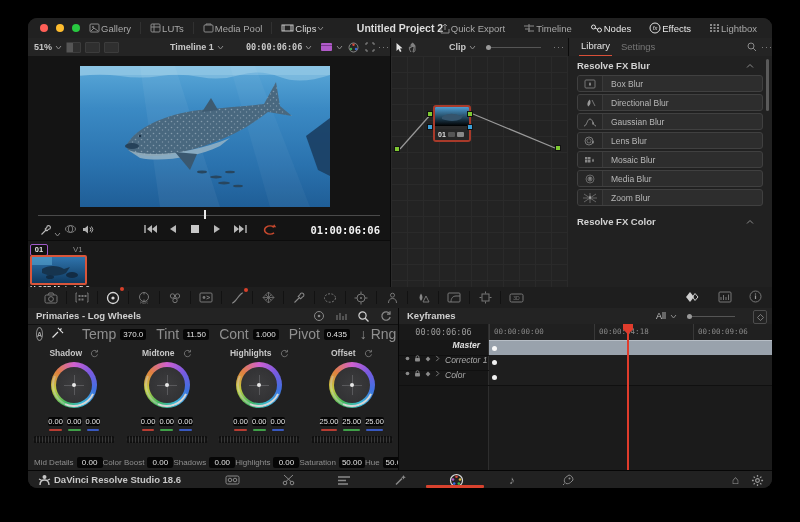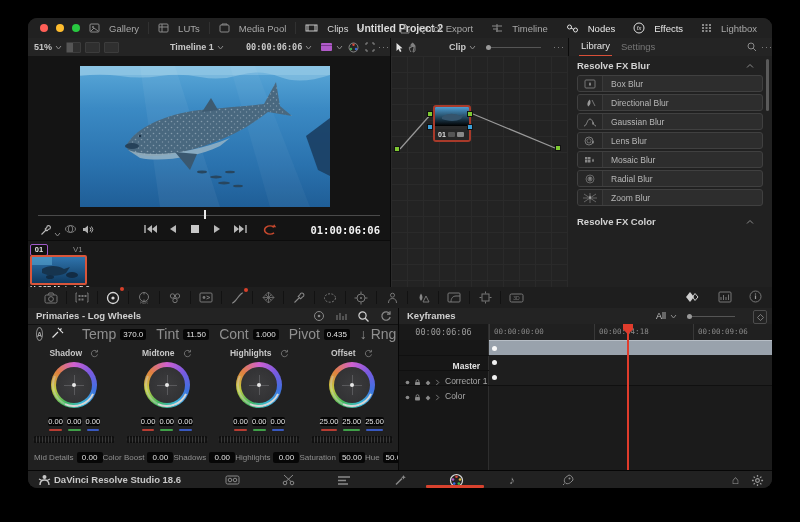--- a/index.html
+++ b/index.html
@@ -5,21 +5,21 @@
   html,body{margin:0;padding:0;background:#000;width:800px;height:522px;overflow:hidden;
     font-family:"Liberation Sans",sans-serif;-webkit-font-smoothing:antialiased;}
   .abs{position:absolute;}
   .window{position:absolute;left:28px;top:18px;width:744px;height:470px;background:#1f1f1f;
     border-radius:9px;overflow:hidden;font-size:10px;color:#b5b5b5;}
   
   .titlebar{position:absolute;left:0;top:0;width:744px;height:20px;background:#212121;border-bottom:1px solid #0a0a0a;}
   .lights{position:absolute;left:12px;top:6px;display:flex;gap:8px;}
   .light{width:8px;height:8px;border-radius:50%;border:none;padding:0;}
   .tb-group{position:absolute;top:0;height:20px;display:flex;align-items:center;}
-  .tb-btn{display:flex;align-items:center;gap:9px;height:20px;padding:8px 9px;color:#a8a8a8;font-size:9.5px;}
+  .tb-btn{display:flex;align-items:center;gap:1px;height:20px;padding:8px 9px;color:#a8a8a8;font-size:9.5px;}
   .tb-btn .lbl{white-space:nowrap;}
   .tb-btn.active{color:#e8e8e8;}
   .tb-sep{width:1px;height:12px;background:#313131;}
   .win-title{position:absolute;left:0;top:0;width:744px;height:20px;text-align:center;line-height:20px;
     color:#dcdcdc;font-size:10.5px;font-weight:bold;pointer-events:none;}
   svg.ic{display:block;}
   .chev{width:7px;height:5px;}
   
   .subbar{position:absolute;left:0;top:20px;width:744px;height:18px;background:#242424;border-bottom:1px solid #0b0b0b;}
   .sub-sec{position:absolute;top:0;height:18px;}
@@ -95,38 +95,38 @@
   .wheel .ch-v{position:absolute;top:8px;bottom:8px;left:50%;width:1px;background:#59595c;}
   .wheel .cdot{position:absolute;left:50%;top:50%;width:4px;height:4px;margin:-2px;border-radius:50%;background:#e8e8e8;}
   .wheel .arc{position:absolute;inset:1px;border-radius:50%;border:2px solid transparent;border-bottom-color:#d5d5d5;border-left-color:rgba(213,213,213,.4);transform:rotate(-20deg);}
   .vals{margin-top:7px;display:flex;gap:4px;}
   .vwrap{position:relative;}
   .vbox{width:24px;height:12px;line-height:12px;background:#060606;border-radius:2px;color:#e2e2e2;font-size:7.5px;text-align:center;}
   .vr{background:#b83c32;} .vg{background:#3fa048;} .vb{background:#3858c0;}
   .vu{position:absolute;left:1px;right:1px;bottom:-3px;height:2px;border-radius:1px;}
   .mwheel{margin-top:8px;width:82px;height:7px;border-radius:4px;
      background:repeating-linear-gradient(90deg,#3a3a3a 0 1px,#141414 1px 3px);box-shadow:inset 0 0 2px #000;}
-  .p-footer{position:absolute;left:0;top:144px;width:370px;height:16px;display:flex;align-items:flex-start;justify-content:space-between;padding:0 6px;box-sizing:border-box;}
+  .p-footer{position:absolute;left:0;top:144px;width:370px;height:16px;display:flex;align-items:flex-end;justify-content:space-between;padding:0 6px;box-sizing:border-box;}
   .f-item{display:flex;align-items:center;gap:3px;}
   .f-item .al{font-size:8px;color:#8f8f8f;white-space:nowrap;}
   .f-item .nbox{width:26px;height:11px;line-height:11px;}
   
   .keyframes{position:absolute;left:370px;top:0;width:374px;height:162px;background:#1b1b1b;border-left:1px solid #080808;}
   .k-header{position:absolute;left:0;top:0;width:374px;height:16px;background:#232323;border-bottom:1px solid #101010;}
   .k-title{position:absolute;left:8px;top:0;line-height:16px;font-size:9.5px;font-weight:bold;color:#cfcfcf;}
   .k-all{position:absolute;right:96px;top:0;height:16px;display:flex;align-items:center;gap:4px;color:#c0c0c0;font-size:9px;}
   .k-slider{position:absolute;right:38px;top:8px;width:48px;}
   .k-add{position:absolute;right:6px;top:2px;width:12px;height:12px;border:1px solid #4d4d4d;border-radius:2px;display:flex;align-items:center;justify-content:center;}
   .k-ruler{position:absolute;left:0;top:16px;width:374px;height:16px;background:#202020;border-bottom:1px solid #101010;}
   .k-cur{position:absolute;left:0;top:0;width:89px;height:16px;background:#191919;border-right:1px solid #2e2e2e;
      color:#9a9a9a;font-size:8.5px;text-align:center;line-height:16px;font-family:"DejaVu Sans Mono",monospace;}
   .k-tick{position:absolute;top:0;height:16px;border-left:1px solid #383838;color:#8a8a8a;font-size:7.5px;line-height:16px;padding-left:4px;font-family:"DejaVu Sans Mono",monospace;}
   .k-labelcol{position:absolute;left:0;top:32px;width:89px;height:130px;background:#171717;border-right:1px solid #2e2e2e;}
   .k-row{position:absolute;left:0;width:374px;height:15px;border-bottom:1px solid #101010;}
-  .k-rowlabel{position:absolute;left:0;top:16px;width:89px;height:15px;display:flex;align-items:flex-end;box-sizing:border-box;}
+  .k-rowlabel{position:absolute;left:0;top:0;width:89px;height:15px;display:flex;align-items:flex-start;box-sizing:border-box;font-style:italic;}
   .k-track{position:absolute;left:90px;top:0;width:284px;height:15px;background:#1e1e1e;}
   .k-track.master{background:#99a2ac;border-top:1px solid #b7bec6;box-sizing:border-box;}
   .kf-dot{position:absolute;left:3px;top:50%;width:5px;height:5px;margin-top:-2.5px;border-radius:50%;background:#f0f0f0;}
   .master-name{width:100%;text-align:right;padding-right:8px;font-size:8.5px;font-weight:bold;color:#e2e2e2;}
   .trk-icons{display:flex;align-items:center;gap:4px;padding-left:6px;}
   .trk-name{font-size:8.5px;color:#a8a8a8;padding-left:5px;white-space:nowrap;}
   .playhead-line{position:absolute;left:228px;top:16px;width:2px;height:146px;background:#e03c2c;}
   .playhead-cap{position:absolute;left:224px;top:16px;width:10px;height:10px;background:#e03c2c;
      clip-path:polygon(0 0,100% 0,100% 55%,50% 100%,0 55%);}
   
@@ -535,21 +535,21 @@
           <span class="fx-name">Mosaic Blur</span>
         </div>
         <div class="fx-card" style="top:114px">
           <div class="fx-ic">
               <svg width="14" height="10" viewBox="0 0 14 10">
                 <circle cx="7" cy="5" r="4" fill="none" stroke="#666"></circle>
                 <circle cx="7" cy="5" r="2" fill="none" stroke="#777"></circle>
                 <path d="M7 2.8 C8 4.1 8 5.5 7 6.6 C6 5.5 6 4.1 7 2.8 Z" fill="#aaa"></path>
               </svg>
             </div>
-          <span class="fx-name">Radial Blur</span>
+          <span class="fx-name">Media Blur</span>
         </div>
         <div class="fx-card" style="top:133px">
           <div class="fx-ic">
               <svg width="14" height="10" viewBox="0 0 14 10">
                 <g stroke="#666">
                   <path d="M7 5 L1 1 M7 5 L13 1 M7 5 L1 9 M7 5 L13 9 M7 5 L7 0 M7 5 L7 10 M7 5 L0 5 M7 5 L14 5"></path>
                 </g>
                 <path d="M7 2.6 C8 4 8 5.4 7 6.5 C6 5.4 6 4 7 2.6 Z" fill="#bbb"></path>
               </svg>
             </div>

